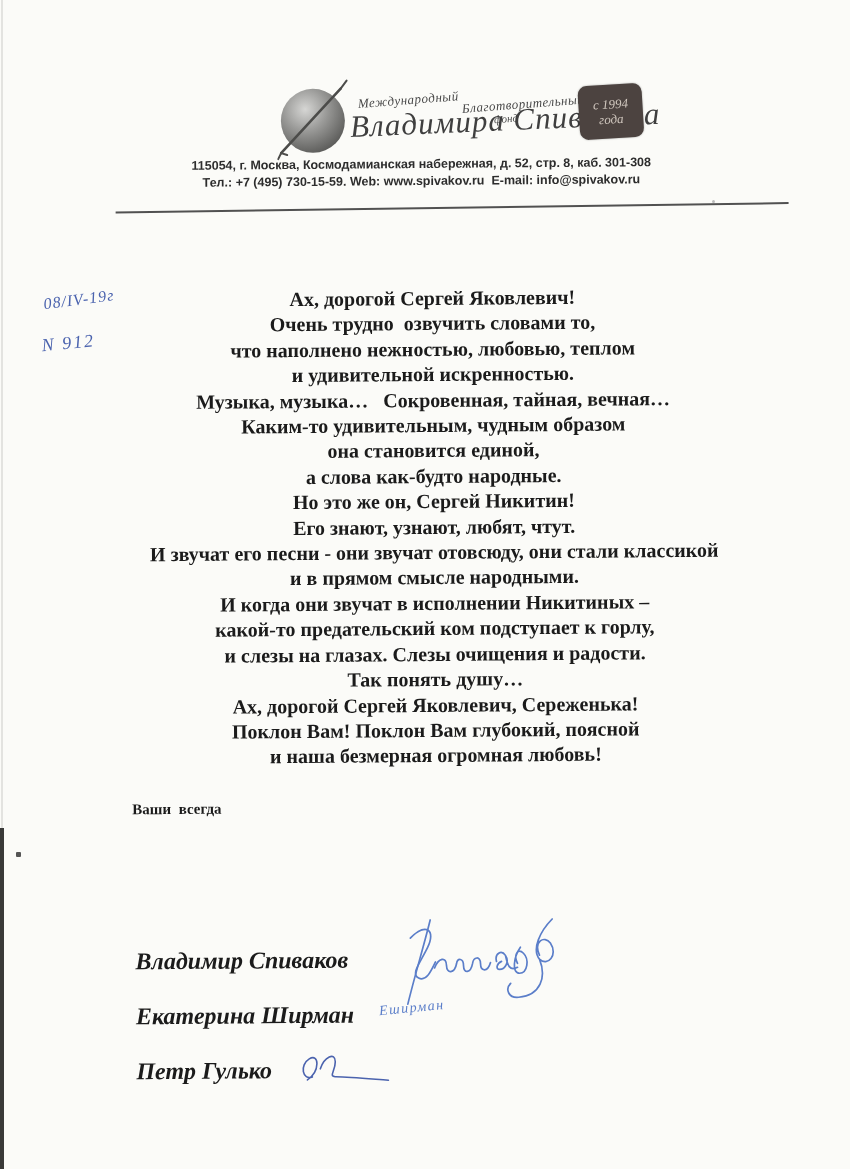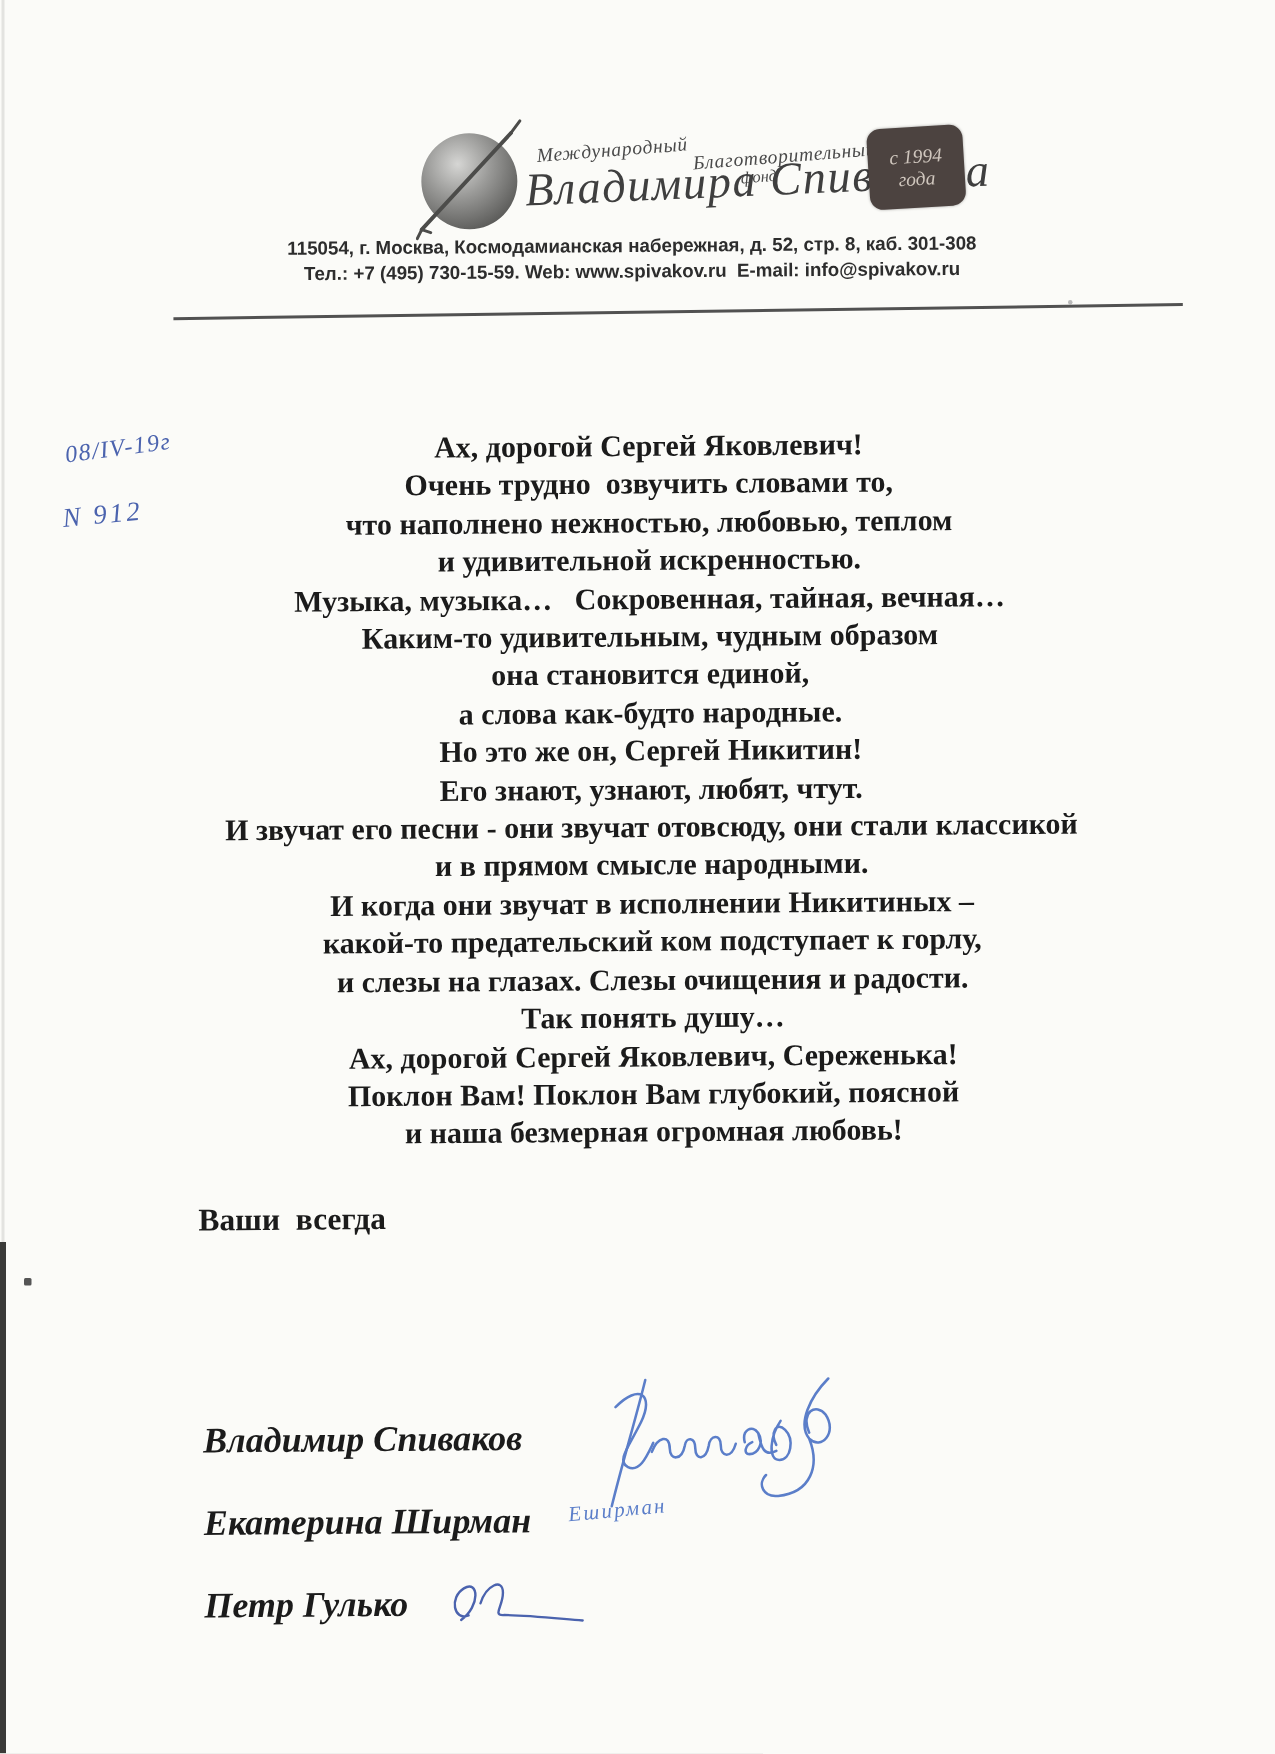--- a/index.html
+++ b/index.html
@@ -41,21 +41,21 @@
   .divider { position:absolute; left:119px; top:207px; width:673px; height:2px; background:#515151; transform:rotate(-0.35deg); }
 
   
   .hand { color:#4b63ae; font-style:italic; position:absolute; white-space:pre; }
   .hand-date { left:46px; top:288px; font-size:16px; transform:rotate(-7deg); letter-spacing:1px; }
   .hand-num  { left:44px; top:330px; font-size:18px; transform:rotate(-5deg); letter-spacing:2px; }
 
   
   .body-text { position:absolute; left:40px; top:286px; width:790px; text-align:center; }
   .body-line { font-weight:bold; font-size:20px; line-height:25.4px; white-space:pre; color:#1b1b1b; }
-  .closing { position:absolute; left:131px; top:799px; font-weight:bold; font-size:21px; white-space:pre; color:#1b1b1b; }
+  .closing { position:absolute; left:131px; top:799px; font-weight:bold; font-size:15px; white-space:pre; color:#1b1b1b; }
 
   
   .names { position:absolute; left:133px; top:946px; }
   .sig-name { height:55px; font-weight:bold; font-style:italic; font-size:24px; color:#1b1b1b; }
 
   .sig-spivakov { position:absolute; left:398px; top:916px; }
   .sig-shirman  { position:absolute; left:376px; top:1000px; font-size:14px; font-style:italic;
                   color:#5b7ec9; transform:rotate(-5deg); letter-spacing:1.5px; white-space:pre; }
   .sig-gulko    { position:absolute; left:291px; top:1046px; }
   svg path { fill:none; stroke-linecap:round; stroke-linejoin:round; }

